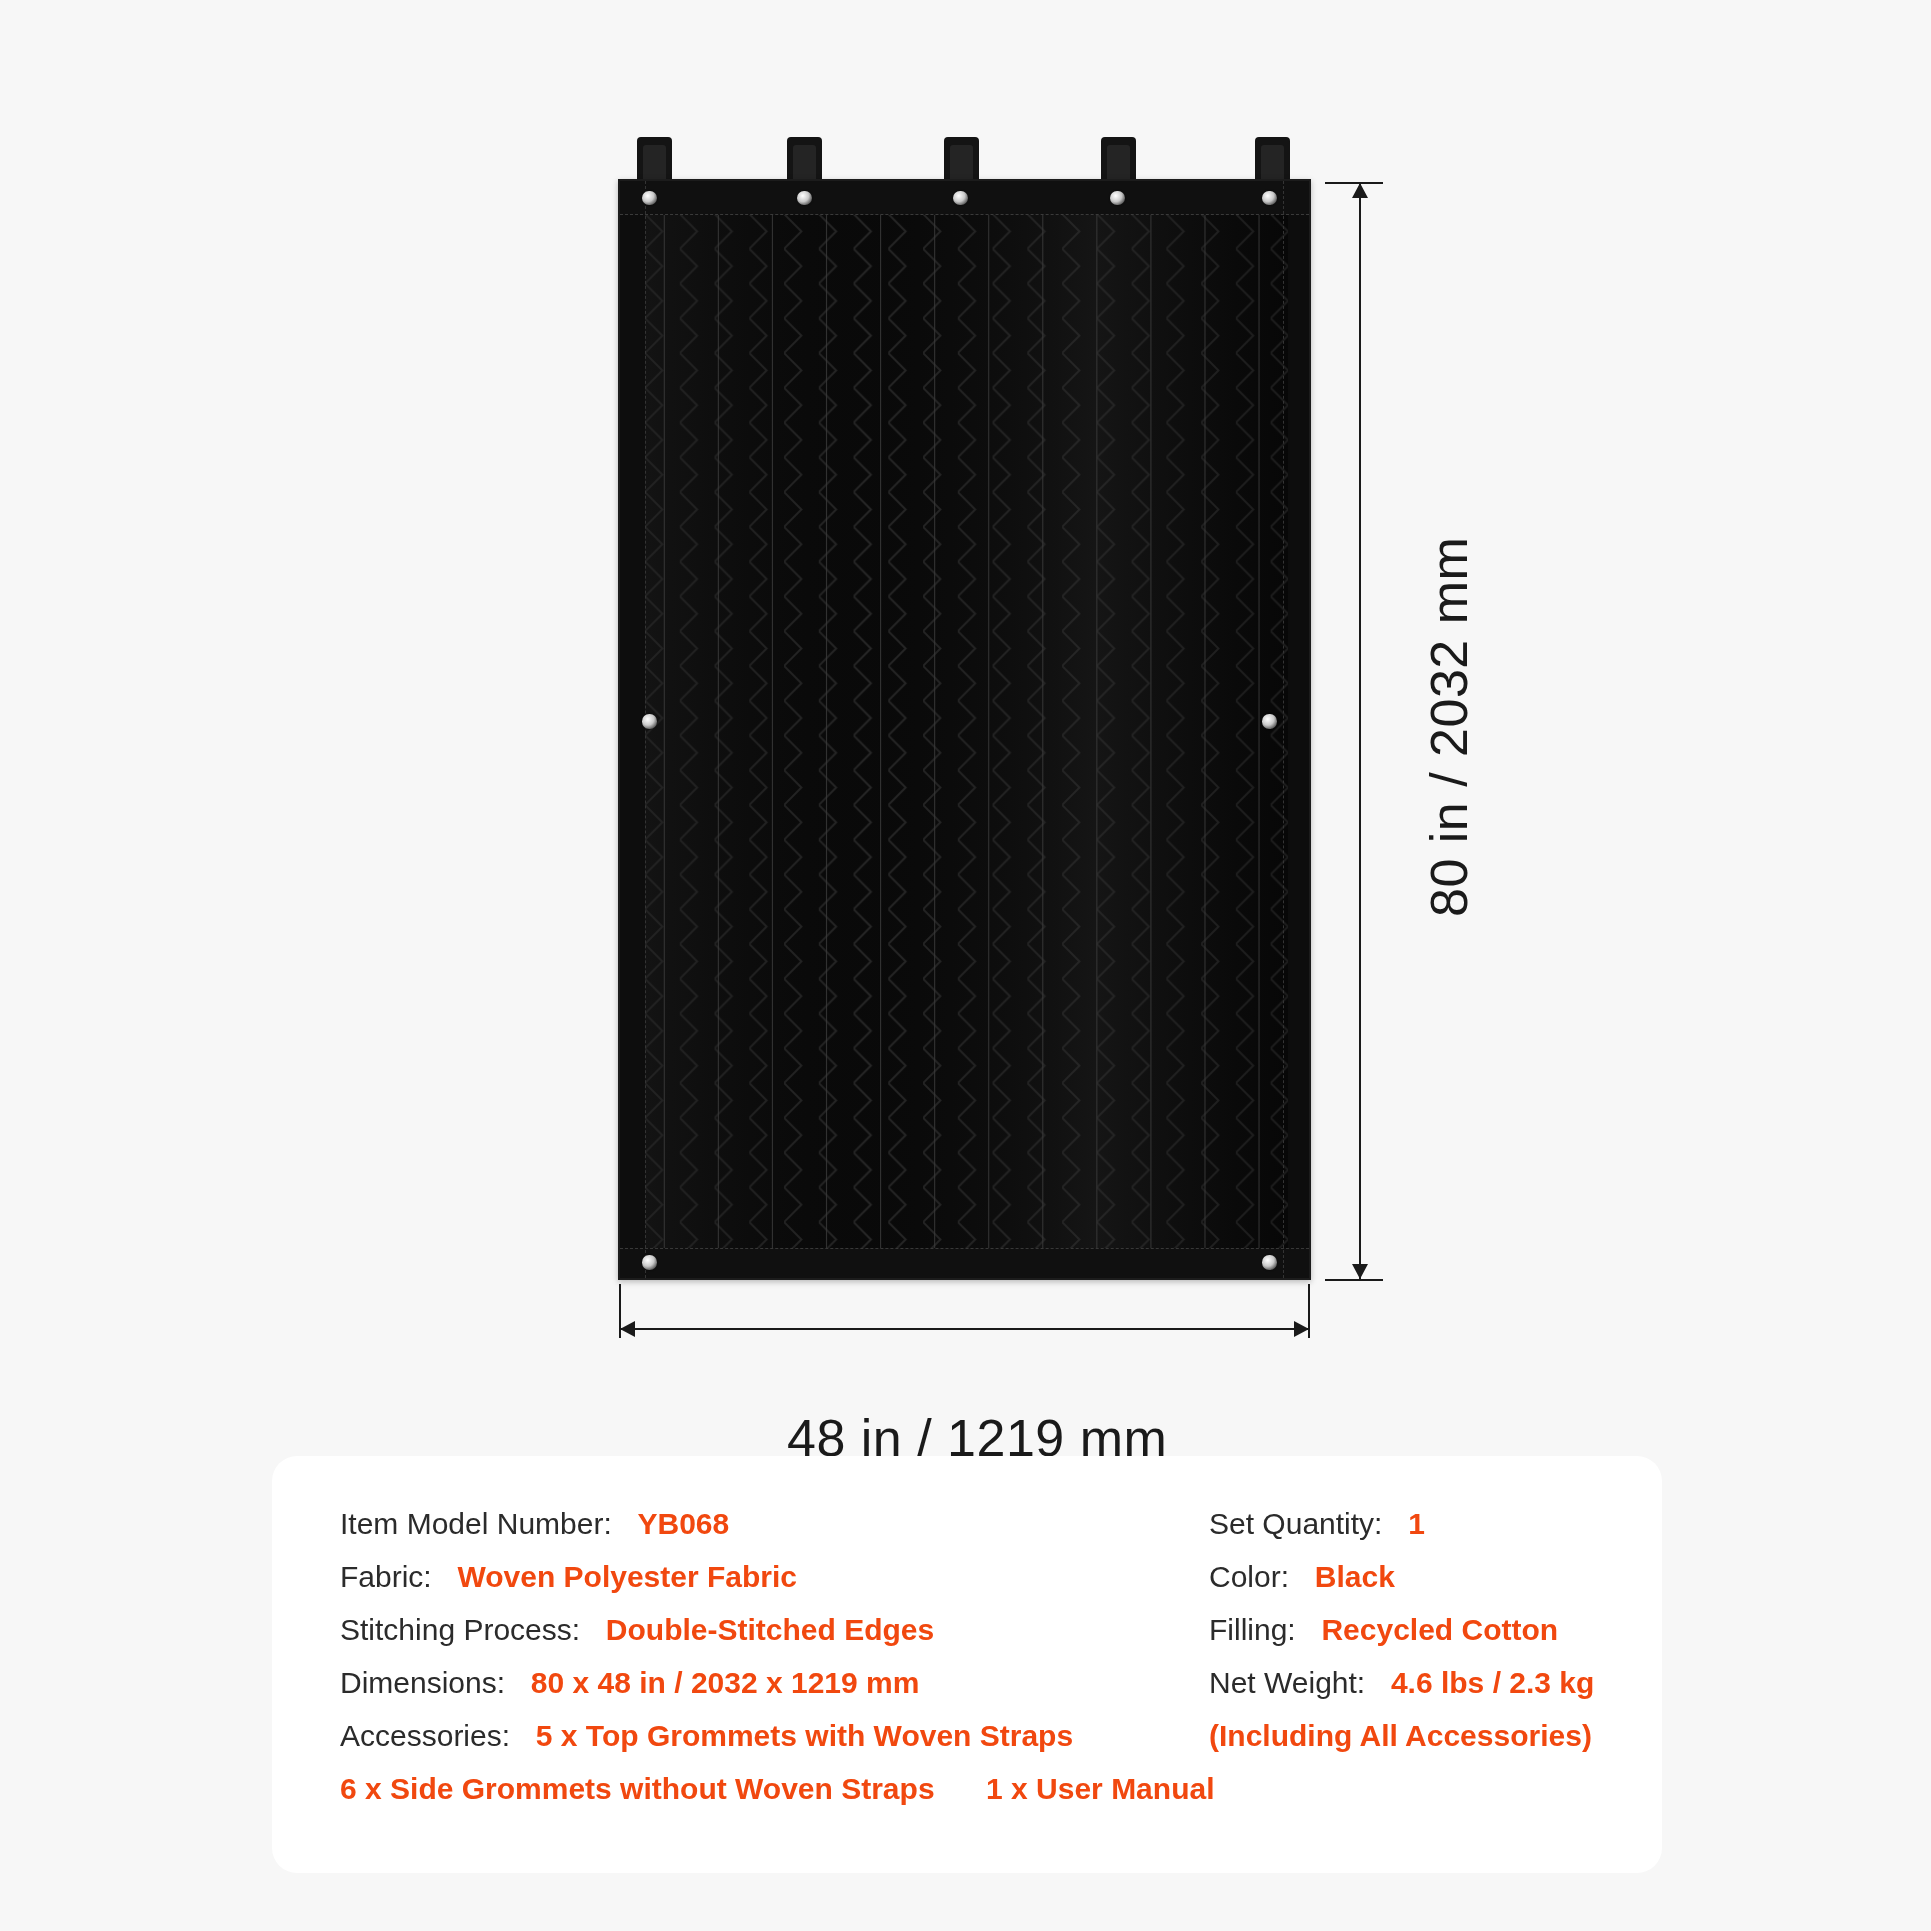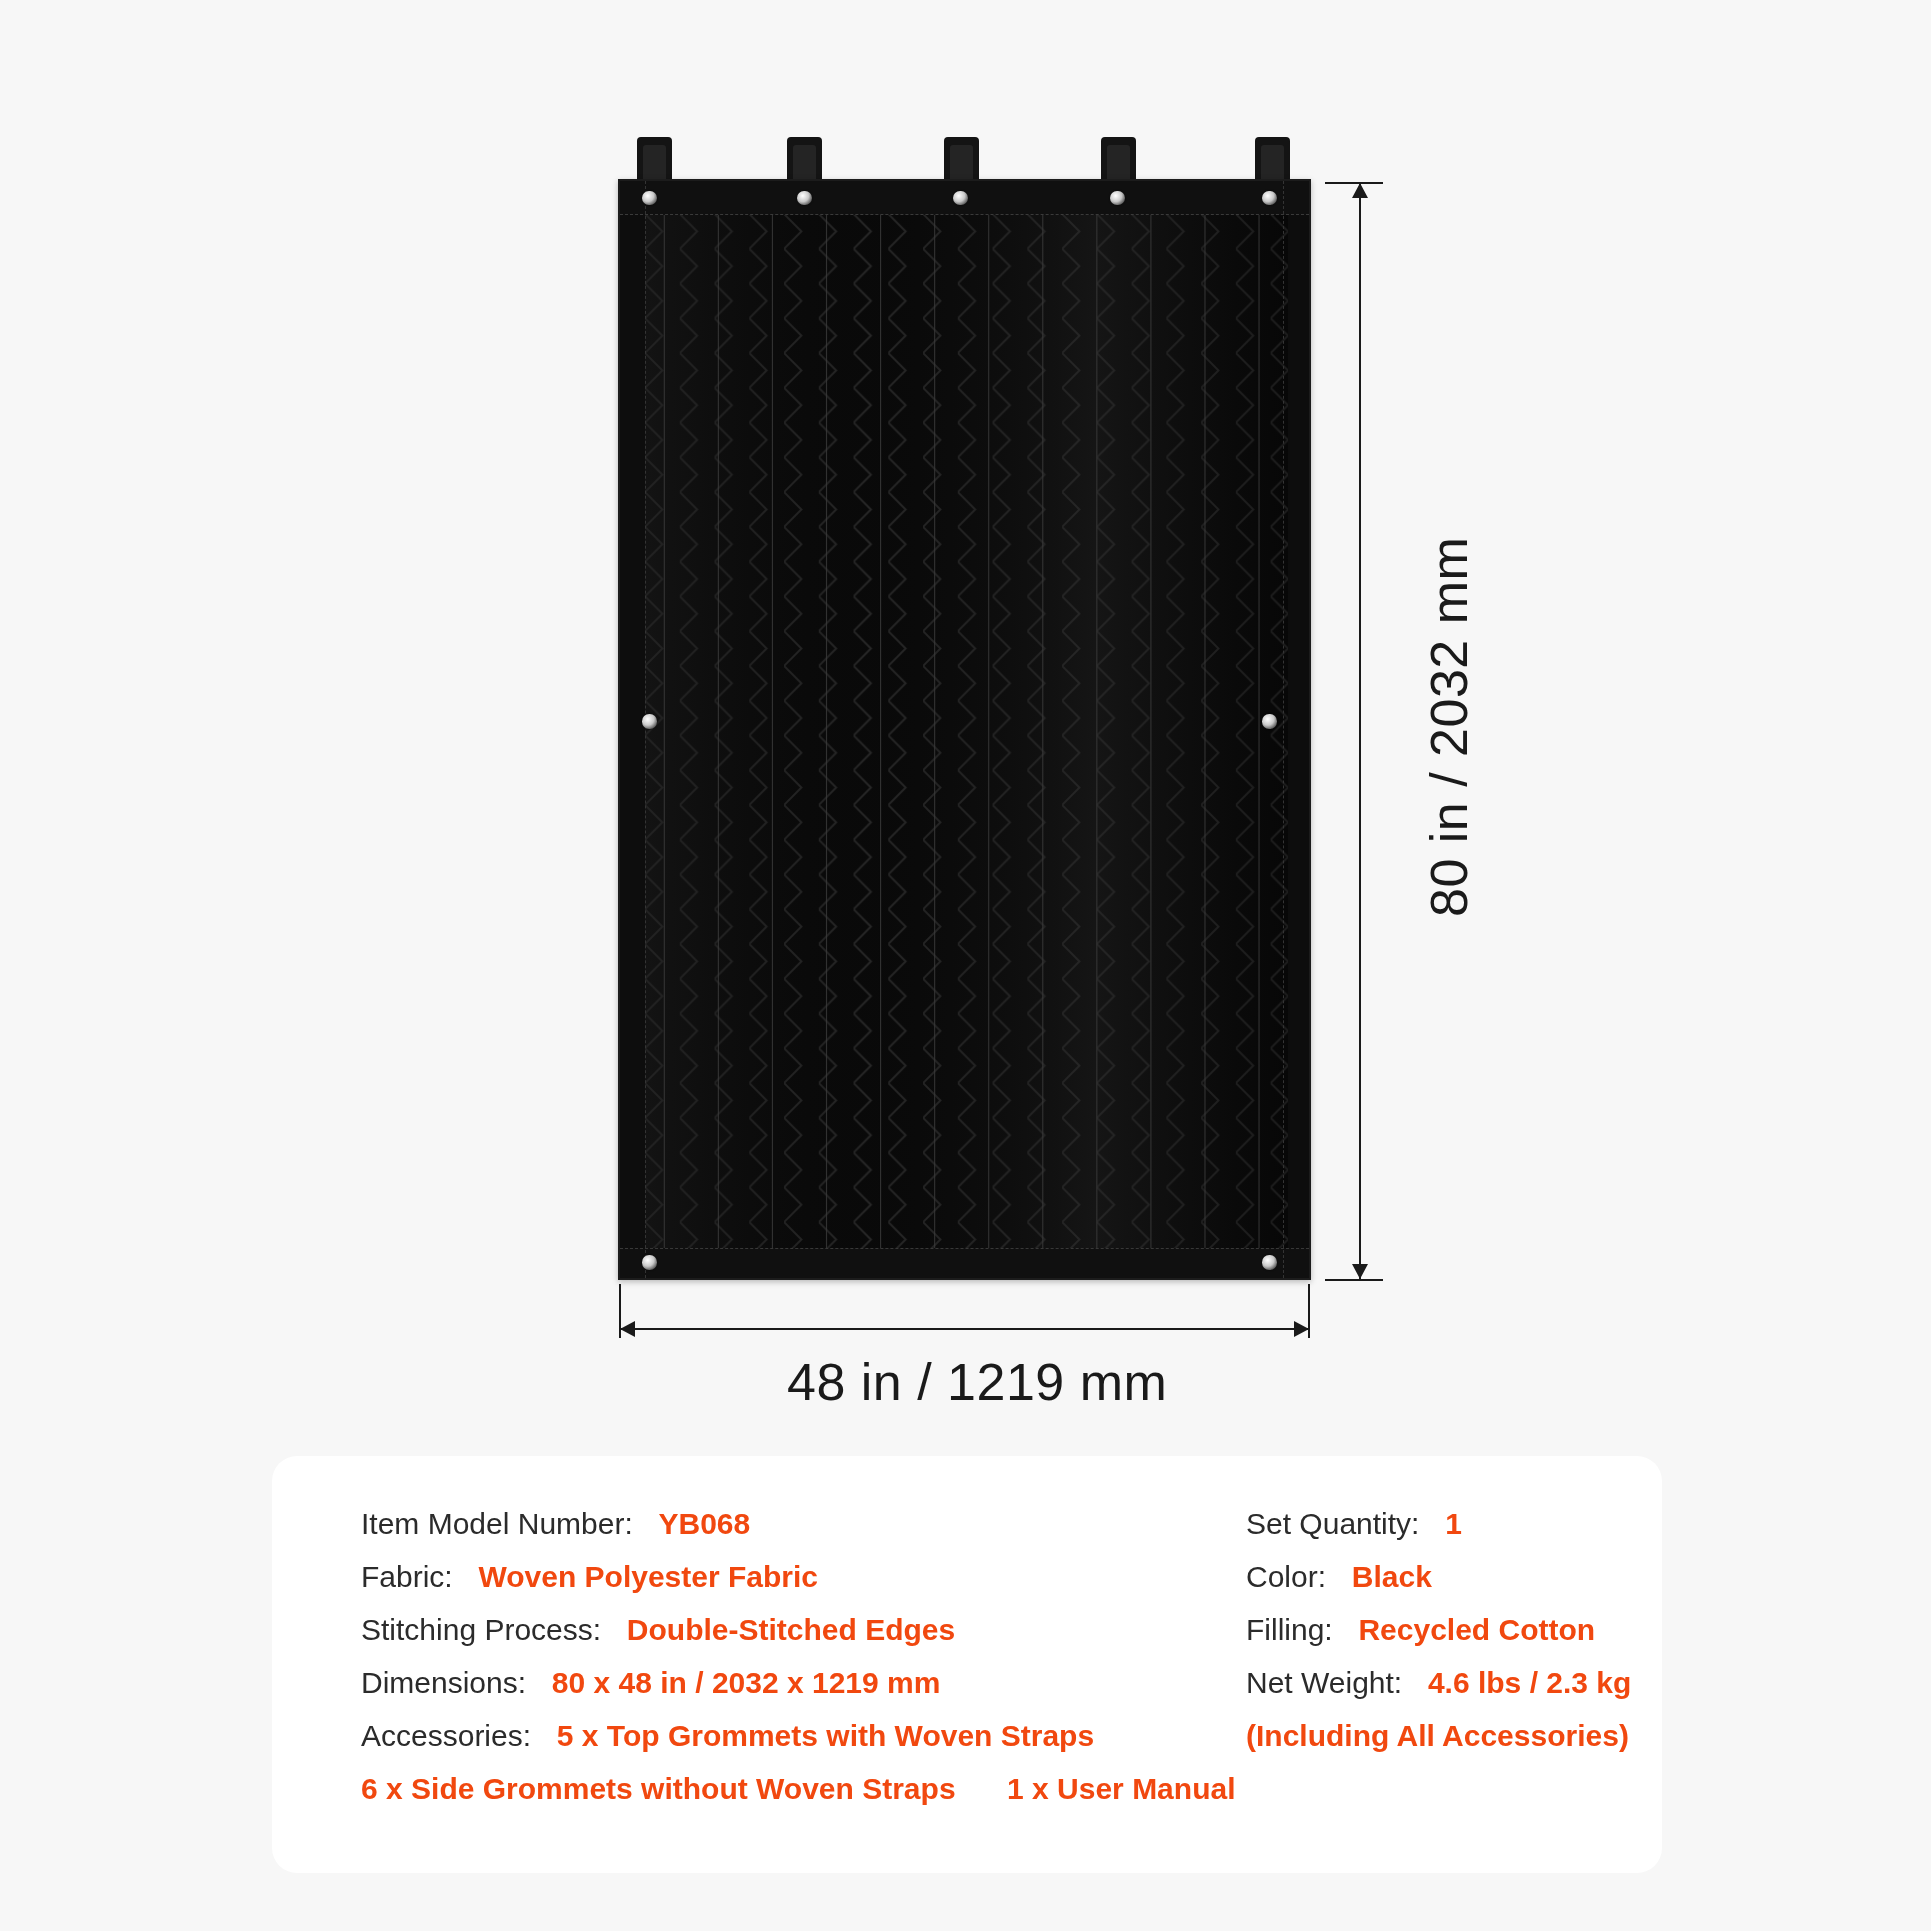--- a/index.html
+++ b/index.html
@@ -187,22 +187,21 @@
     height: 417px;
     background: #ffffff;
     border-radius: 25px;
   }
   .spec-cols {
     position: absolute;
     left: 68px;
     top: 41px;
     right: 39px;
     display: flex;
-    gap: 16px;
-    margin-left: 21px;
+    gap: 0px;
   }
   .spec-col-left {
     width: 869px;
   }
   .spec-col-right {
     width: 444px;
   }
   .spec-line {
     font-size: 30px;
     line-height: 53px;
@@ -289,21 +288,21 @@
     <div class="dim-line v-dim" style="left:1359px; top:183px; height:1096px;"></div>
     <div class="arrow arrow-up" style="left:1352px; top:183px;"></div>
     <div class="arrow arrow-down" style="left:1352px; top:1264px;"></div>
     <div class="dim-label-v" style="left:1419px; top:917px;">80 in / 2032 mm</div>
 
     <div class="tick tick-v" style="left:619px; top:1284px;"></div>
     <div class="tick tick-v" style="left:1308px; top:1284px;"></div>
     <div class="dim-line h-dim" style="left:620px; top:1328px; width:689px;"></div>
     <div class="arrow arrow-left" style="left:620px; top:1321px;"></div>
     <div class="arrow arrow-right" style="left:1294px; top:1321px;"></div>
-    <div class="dim-label-h" style="left:787px; top:1352px;">48 in / 1219 mm</div>
+    <div class="dim-label-h" style="left:787px; top:1408px;">48 in / 1219 mm</div>
   </div>
 
   <div class="spec-card">
     <div class="spec-cols">
 
       <div class="spec-col-left">
         <div class="spec-line">
           <span>Item Model Number:</span>
           <span class="val-gap"></span><span class="val">YB068</span>
         </div>

